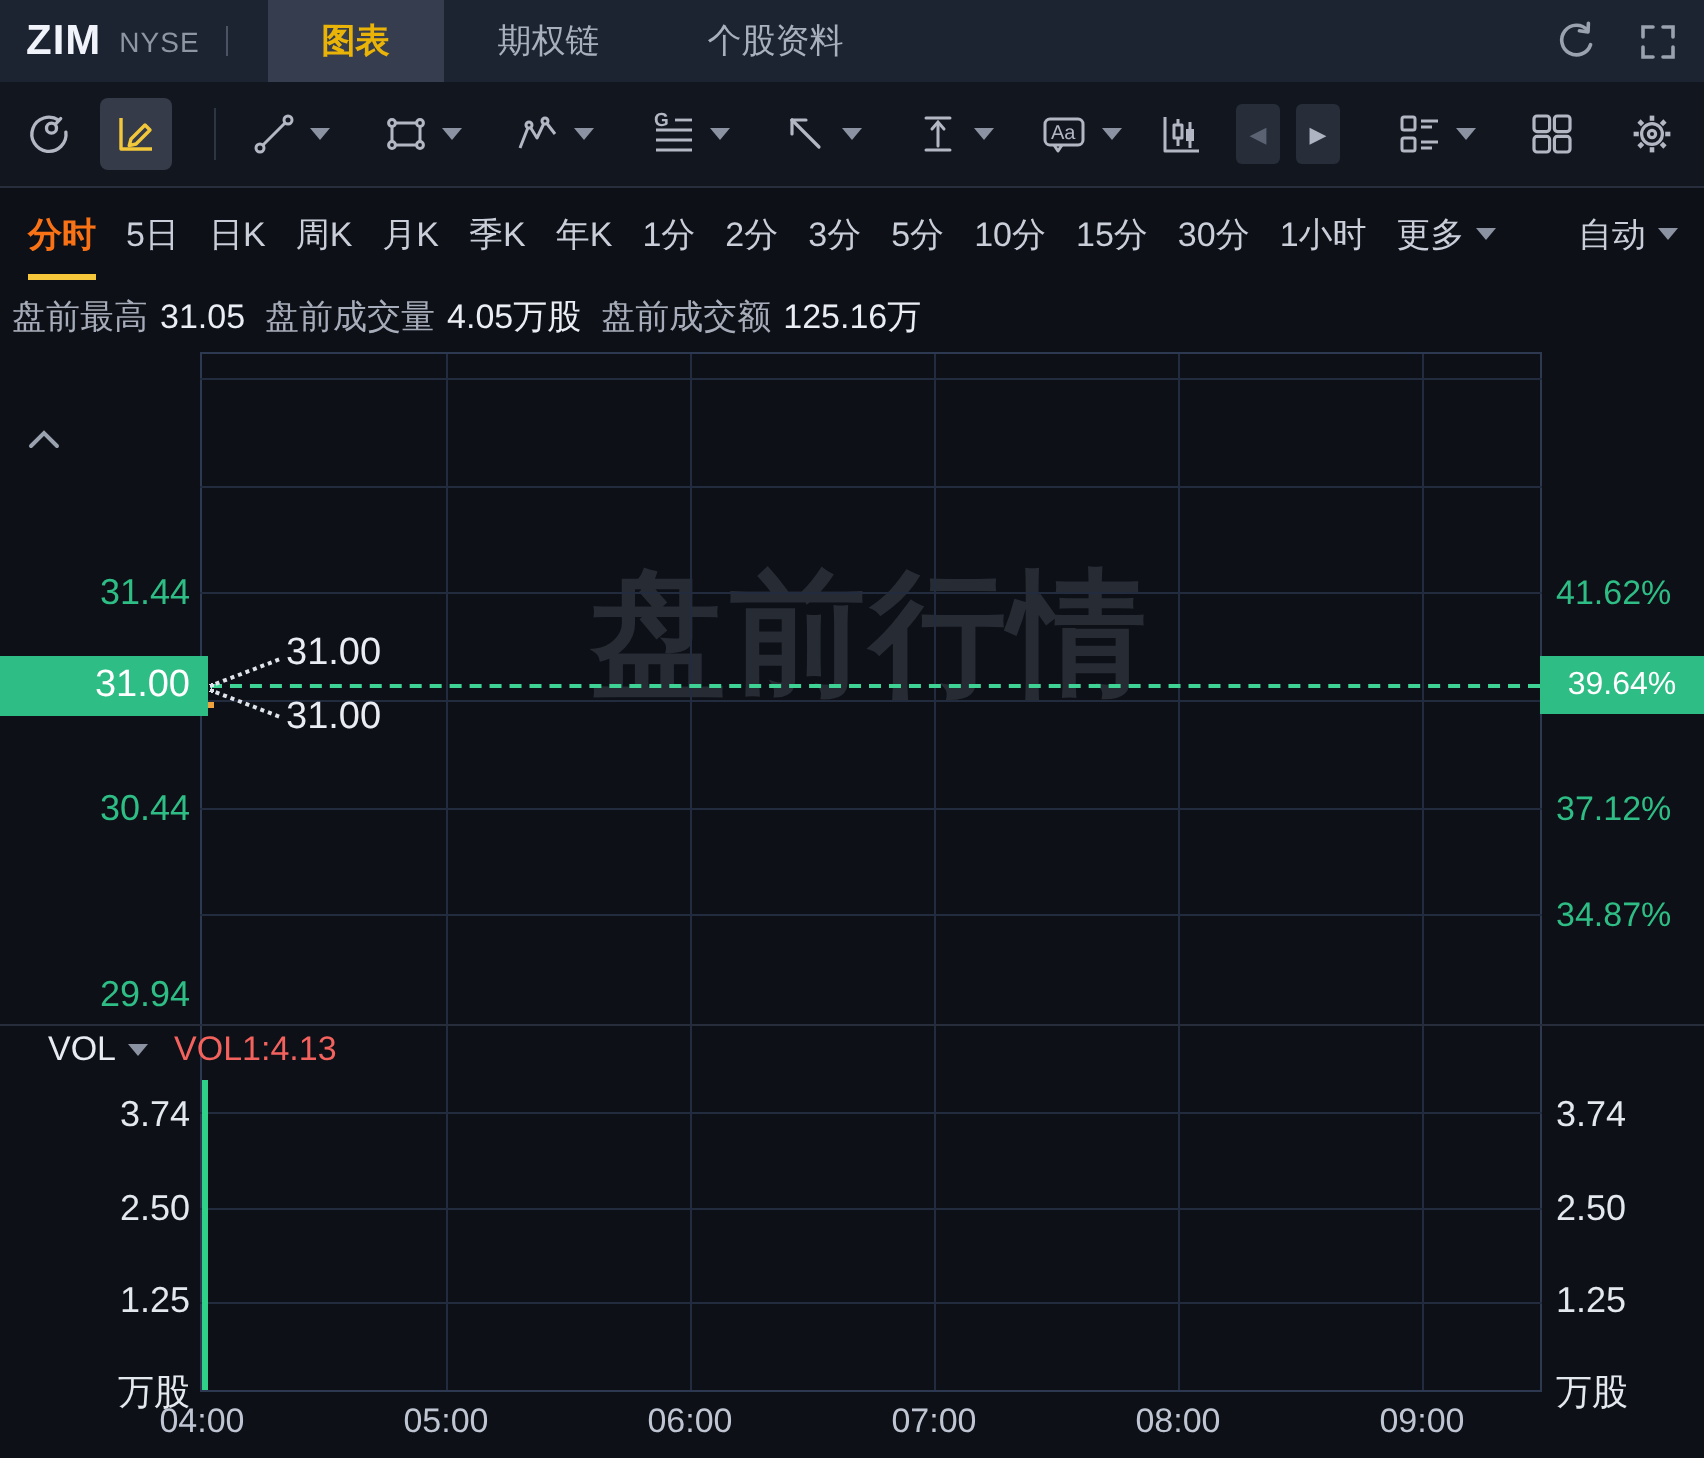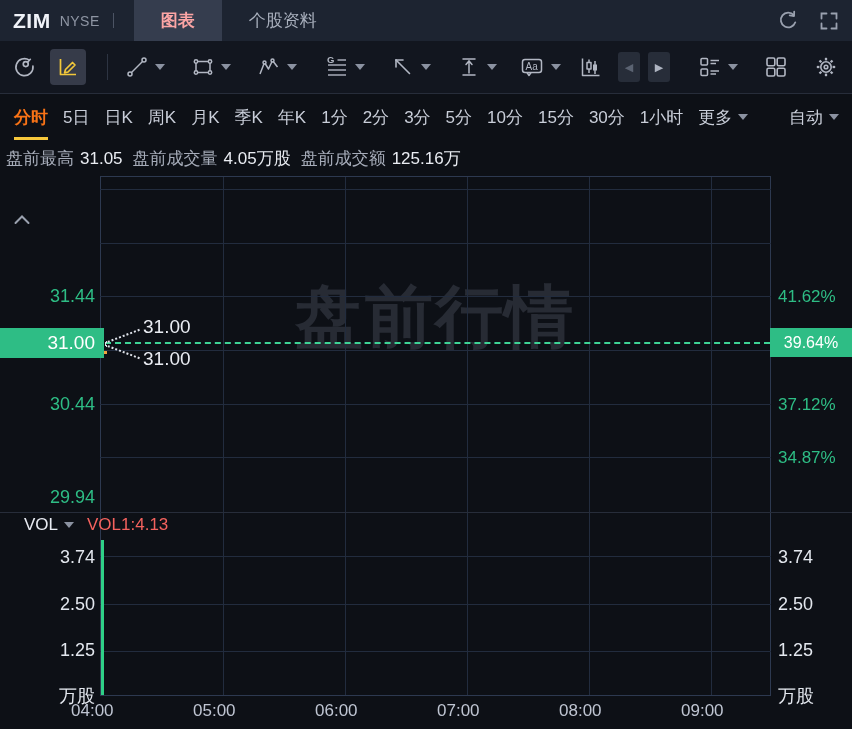--- a/index.html
+++ b/index.html
@@ -10,21 +10,21 @@
     -webkit-user-select:none; user-select:none;
   }
   
   .topbar { position:absolute; top:0; left:0; width:852px; height:41px;
     background:#1d2431; display:flex; align-items:center; }
   .sym { margin-left:13px; font-size:21px; font-weight:700; color:#f0f3f9; letter-spacing:.5px; }
   .exch { margin-left:9px; font-size:14px; color:#8e95a3; letter-spacing:.5px; }
   .tb-sep { margin-left:13px; width:1px; height:15px; background:#4c5464; }
   .toptabs { display:flex; height:100%; margin-left:20px; }
   .toptab { display:flex; align-items:center; padding:0 27px; font-size:17px; color:#a9b0bd; cursor:pointer; }
-  .toptab.active { background:#353d4e; color:#fca5a5; font-weight:700; }
+  .toptab.active { background:#353d4e; color:#eab308; font-weight:700; }
   .tb-spacer { flex:1; }
   .tb-icons { display:flex; align-items:center; gap:18px; margin-right:12px; }
   
   .toolbar { position:absolute; top:41px; left:0; width:852px; height:53px;
     background:#12161f; border-bottom:1px solid #272d3a; display:flex; align-items:center; }
   .tool { display:flex; align-items:center; cursor:pointer; }
   .caret { width:0; height:0; border-left:5px solid transparent; border-right:5px solid transparent;
     border-top:6px solid #8b92a1; margin-left:6px; }
   .cursor-tool { margin-left:12px; }
   .pencil-btn { width:36px; height:36px; background:#363b49; border-radius:4px;
@@ -65,21 +65,21 @@
   .vwap-tick { position:absolute; left:98px; top:351px; width:9px; height:3px; background:#f0a23c; z-index:3; }
   .badge-left { position:absolute; left:0; top:328px; width:104px; height:30px; background:#2ebd85;
     color:#ffffff; font-size:19px; display:flex; align-items:center; justify-content:flex-end;
     padding-right:9px; z-index:4; }
   .badge-right { position:absolute; left:770px; top:328px; width:82px; height:29px; background:#2ebd85;
     color:#ffffff; font-size:16px; display:flex; align-items:center; justify-content:center; z-index:4; }
   .ylab-left { position:absolute; left:0; width:95px; text-align:right; font-size:18px; color:#2ebd85; z-index:3; }
   .ylab-right { position:absolute; left:778px; font-size:17px; color:#2ebd85; z-index:3; }
   .vlab-left { position:absolute; left:0; width:95px; text-align:right; font-size:18px; color:#e3e7ee; z-index:3; }
   .vlab-right { position:absolute; left:778px; font-size:18px; color:#e3e7ee; z-index:3; }
-  .xlab { position:absolute; top:701px; width:60px; text-align:left; font-size:17px; color:#bfc5d2; z-index:3; }
+  .xlab { position:absolute; top:701px; width:60px; text-align:center; font-size:17px; color:#bfc5d2; z-index:3; }
   .callout { position:absolute; color:#e9ecf2; font-size:19px; z-index:5; }
   .dotline { position:absolute; width:37px; height:0; border-top:2px dotted #dfe3ea;
     transform-origin:left center; z-index:5; }
   .pane-head { position:absolute; display:flex; align-items:center; font-size:17px; color:#e8ebf2; z-index:6; }
   .pane-head .ind-val { margin-left:13px; }
   .vwap-head { left:14px; top:180px; }
   .vwap-head .ind-val { color:#f2a43c; }
   .vol-head { left:24px; top:515px;justify-content:space-between; }
   .vol-head .ind-val { color:#f4625e; }
   .collapse { position:absolute; left:13px; top:213px; z-index:6; cursor:pointer; }
@@ -91,20 +91,23 @@
 
 <div class="screen">
 
   <div class="topbar">
     <span class="sym">ZIM</span>
     <span class="exch">NYSE</span>
     <span class="tb-sep"></span>
     <div class="toptabs">
       <div class="toptab active">
         <span>图表</span>
+      </div>
+      <div class="toptab">
+        <span>期权链</span>
       </div>
       <div class="toptab">
         <span>个股资料</span>
       </div>
     </div>
     <div class="tb-spacer"></div>
     <div class="tb-icons">
       <span>
         <svg width="24" height="24" viewBox="0 0 24 24" fill="none" stroke="#9aa1af" stroke-width="1.8" stroke-linecap="round">
           <path d="M19.3 13.3 A7.4 7.4 0 1 1 17.8 6.1"></path>

